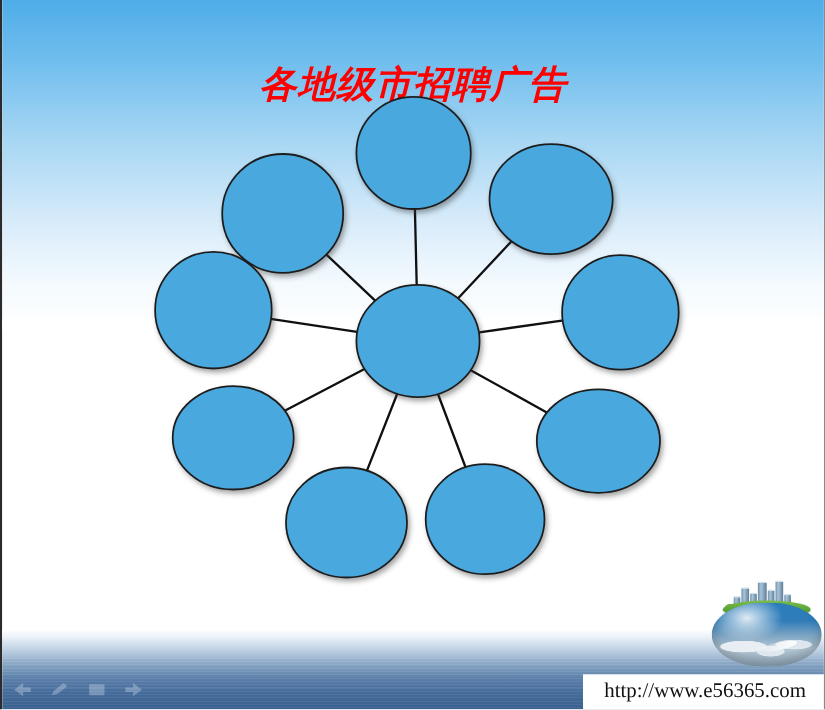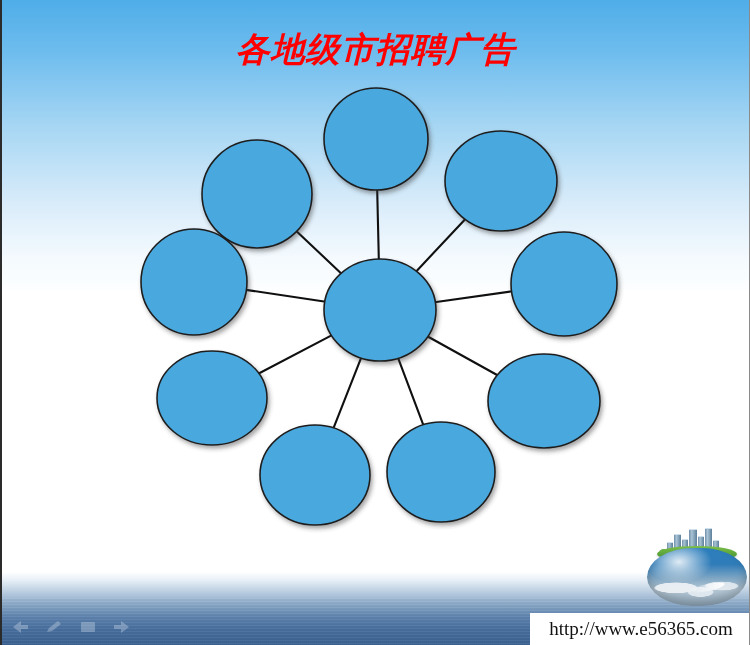--- a/index.html
+++ b/index.html
@@ -206,21 +206,21 @@
 </style>
 </head>
 <body>
 
 <div id="slide">
 
   <div class="sky"></div>
   <div class="midwhite"></div>
   <div class="sea"></div>
 
-  <div class="title" style="color: rgb(255, 0, 0);">各地级市招聘广告</div>
+  <div class="title" style="color: rgb(255, 0, 0); margin-top: 28px;">各地级市招聘广告</div>
 
   <svg id="diagram" viewBox="0 0 750 645" xmlns="http://www.w3.org/2000/svg">
     <defs>
       <filter id="nodeShadow" x="-30%" y="-30%" width="170%" height="170%">
         <feDropShadow dx="2" dy="3" stdDeviation="2.2" flood-color="#3a3a3a" flood-opacity="0.45"></feDropShadow>
       </filter>
     </defs>
 
     <g>
       <line class="spoke" x1="376.7956510883236" y1="258.51408402583337" x2="375.157578080155" y2="188.48646292662616" style="stroke: rgb(16, 16, 16);"></line>

